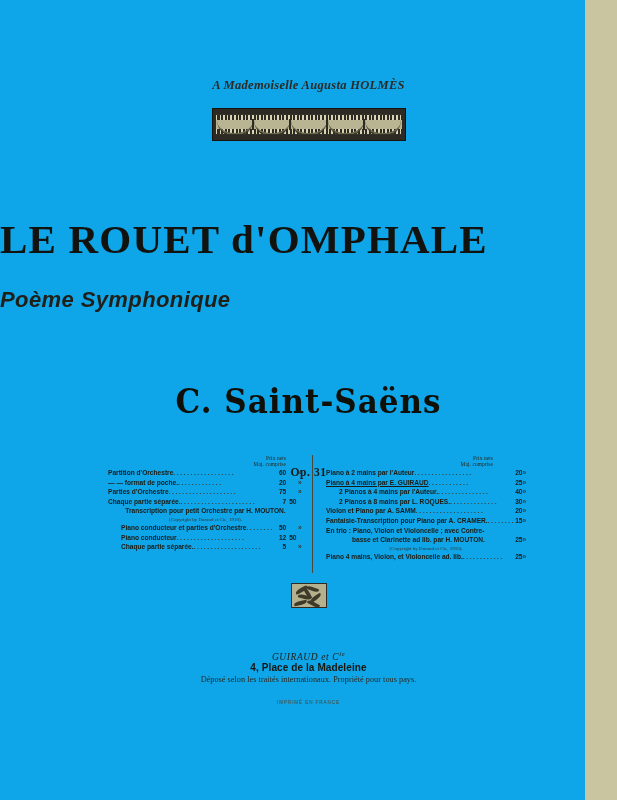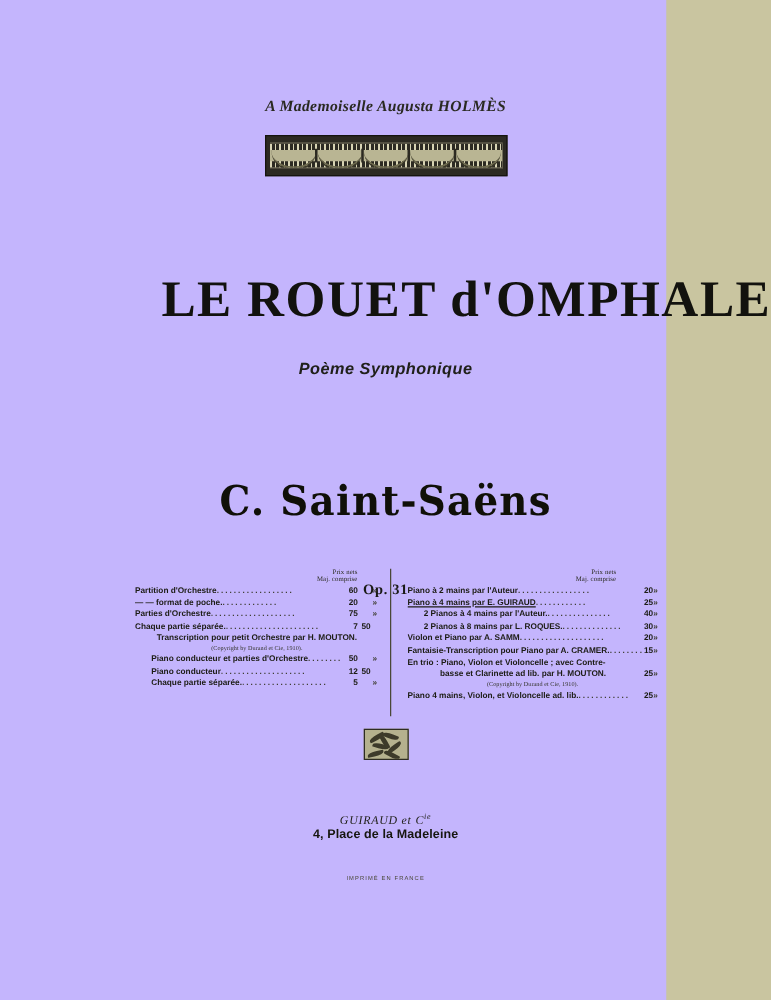--- a/index.html
+++ b/index.html
@@ -11,23 +11,23 @@
     height: 800px;
     background: #c9c5a0;
     font-family: "Liberation Serif", serif;
     color: #1a1a16;
     overflow: hidden;
     position: relative;
   }
 
   .page {
     position: relative;
-    width: 533px;
+    width: 585px;
     height: 800px;
-    background: #c4b5fd;
+    background: #0ea5e9;
   }
 
   
   .dedication {
     position: absolute;
     top: 78px;
     left: 0;
     width: 617px;
     text-align: center;
     font-family: "Liberation Serif", serif;
@@ -99,38 +99,38 @@
     width: 2px;
     background: #2c2a22;
   }
 
   
   .title {
     position: absolute;
     top: 215px;
     left: 0;
     width: 617px;
-    text-align: right;
+    text-align: left;
     font-family: "Liberation Serif", serif;
     font-weight: 700;
     font-size: 41px;
     letter-spacing: 1.2px;
     color: #12120e;
     white-space: nowrap;
   }
   .subtitle {
     position: absolute;
     top: 287px;
     left: 0;
     width: 617px;
-    text-align: center;
+    text-align: left;
     font-family: "Liberation Sans", sans-serif;
     font-style: italic;
     font-weight: 700;
-    font-size: 13px;
+    font-size: 22px;
     letter-spacing: 0.4px;
     color: #20201a;
   }
 
   
   .par {
     position: absolute;
     top: 349px;
     left: 0;
     width: 617px;
@@ -472,15 +472,16 @@
     <div class="leaf" style="left:14px; top:3px;  transform:rotate(22deg)"></div>
     <div class="leaf" style="left:6px;  top:11px; transform:rotate(16deg)"></div>
     <div class="leaf" style="left:17px; top:12px; transform:rotate(-34deg)"></div>
     <div class="leaf" style="left:2px;  top:17px; transform:rotate(-12deg)"></div>
     <div class="leaf" style="left:15px; top:18px; transform:rotate(30deg)"></div>
     <div class="leaf" style="left:9px;  top:7px;  transform:rotate(62deg)"></div>
   </div>
 
   <div class="pub pub-2"><span>GUIRAUD</span> <span>et C</span><sup class="ord">ie</sup></div>
   <div class="pub pub-3">4, Place de la Madeleine</div>
+  <div class="pub pub-4">Déposé selon les traités internationaux. Propriété pour tous pays.</div>
   <div class="imprime">IMPRIMÉ EN FRANCE</div>
 
 </div>
 
 </body></html>

